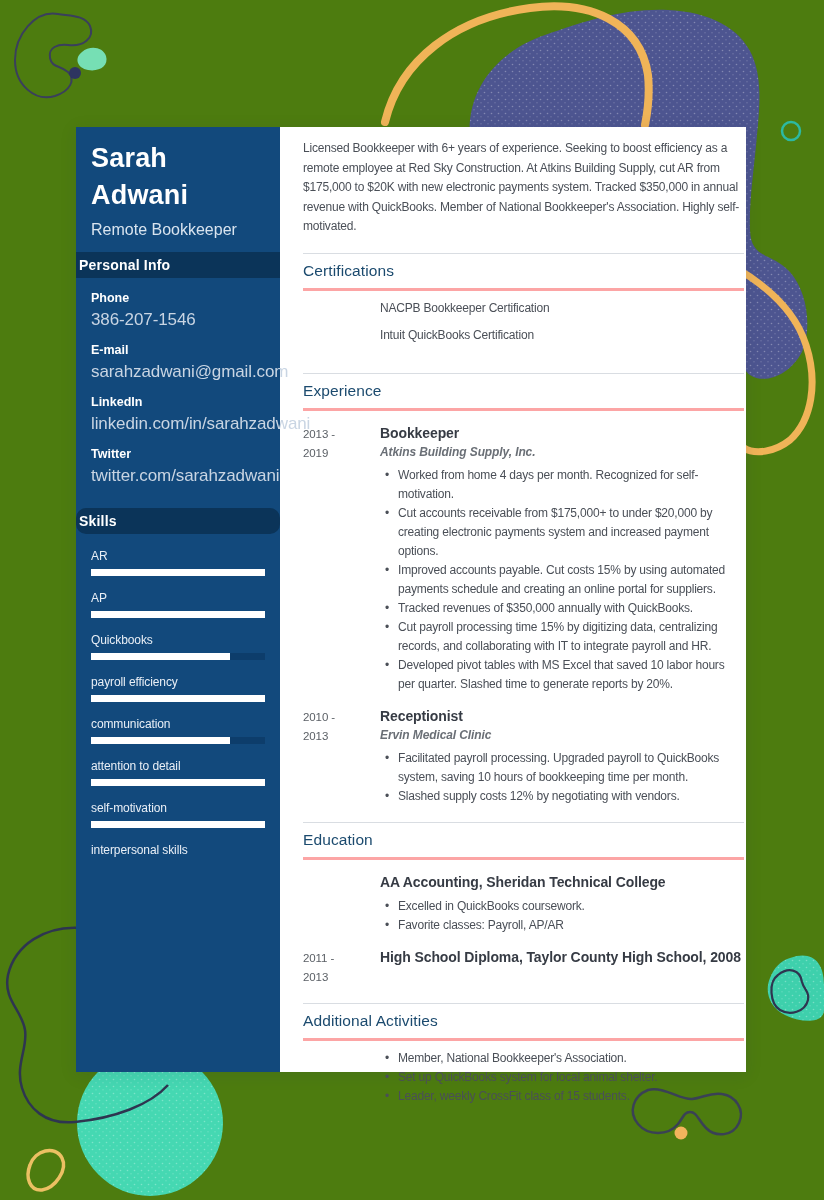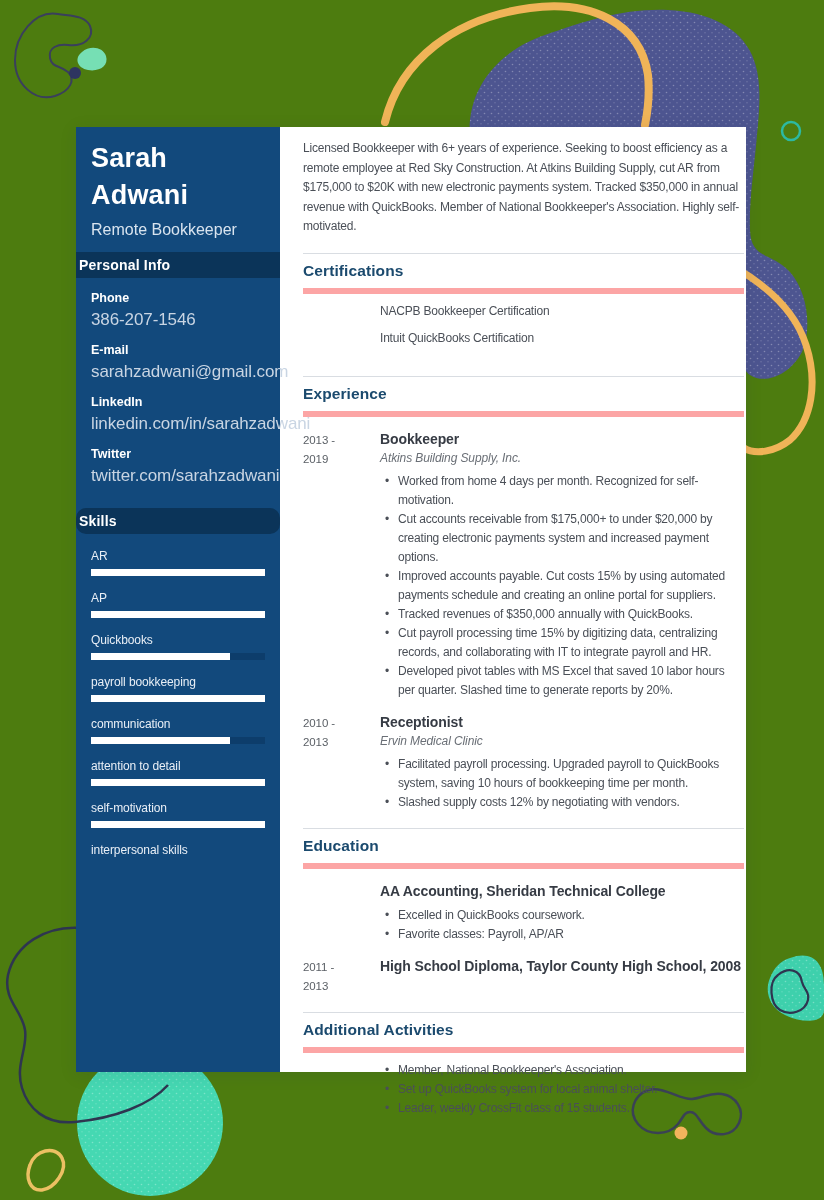--- a/index.html
+++ b/index.html
@@ -21,28 +21,28 @@
   .pi-label{font-size:12.5px;font-weight:bold;color:#fff;}
   .pi-value{font-size:17px;color:#c9d5e3;margin-top:5px;letter-spacing:-.1px;}
   .skill{padding:0 15px;margin-top:15px;}
   .skill-label{font-size:12px;color:#e9eff6;letter-spacing:-.1px;}
   .skill-track{margin-top:6px;height:7px;background:#0D3D6B;}
   .skill-fill{height:100%;background:#fff;}
 
   
   .main{position:absolute;left:227px;top:0;width:441px;}
   .summary{margin:12px 0 0;font-size:12px;line-height:19.5px;color:#4a4f57;letter-spacing:-.2px;}
-  .sec-head{margin-top:16px;border-top:1px solid #d9dde2;border-bottom:6px solid #fca5a5;
-            padding:8px 0;font-size:15.5px;font-weight:bold;color:#1B4A6E;letter-spacing:.1px;}
+  .sec-head{margin-top:16px;border-top:1px solid #d9dde2;border-bottom:3px solid #fca5a5;
+            padding:8px 0;font-size:15.5px;font-weight:normal;color:#1B4A6E;letter-spacing:.1px;}
   .plain-list{padding:10px 0 2px 77px;}
   .plain-item{font-size:12px;color:#4a4f57;margin-bottom:13px;letter-spacing:-.2px;}
   .entry{display:grid;grid-template-columns:77px 1fr;margin-top:14px;}
   .date-line{font-size:11.5px;color:#5b6066;line-height:19px;letter-spacing:-.1px;}
   .entry-title{font-size:14px;font-weight:bold;color:#363B44;letter-spacing:-.1px;}
-  .entry-sub{font-style:italic;font-size:12px;color:#6a6f76;margin-top:4px;letter-spacing:-.1px;}
+  .entry-sub{font-style:italic;font-size:12px;color:#6a6f76;margin-top:4px;letter-spacing:-.1px;font-weight:bold;}
   .bullets{list-style:none;margin:7px 0 0;padding:0;}
   .bullets.offset{margin:8px 0 0 77px;}
   .bullet{position:relative;padding-left:18px;font-size:12px;color:#4a4f57;line-height:19px;letter-spacing:-.2px;}
   .bullet::before{content:"\2022";position:absolute;left:5px;top:0;color:#4a4f57;}
 </style>
 </head>
 <body>
 
 <div class="canvas">
 
@@ -148,21 +148,21 @@
               <div class="skill-fill" style="width: 100%;"></div>
             </div>
           </div>
           <div class="skill">
             <div class="skill-label">Quickbooks</div>
             <div class="skill-track">
               <div class="skill-fill" style="width: 80%;"></div>
             </div>
           </div>
           <div class="skill">
-            <div class="skill-label">payroll bookkeeping</div>
+            <div class="skill-label">payroll efficiency</div>
             <div class="skill-track">
               <div class="skill-fill" style="width: 100%;"></div>
             </div>
           </div>
           <div class="skill">
             <div class="skill-label">communication</div>
             <div class="skill-track">
               <div class="skill-fill" style="width: 80%;"></div>
             </div>
           </div>

